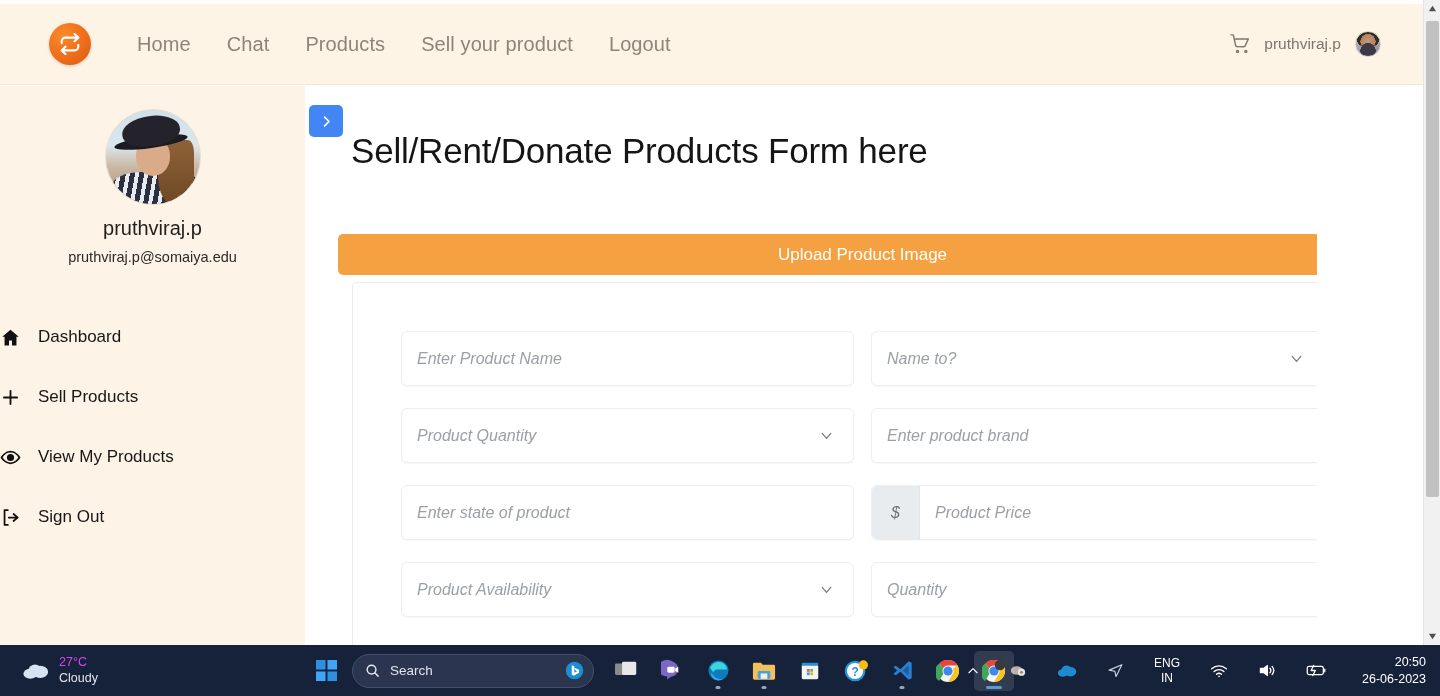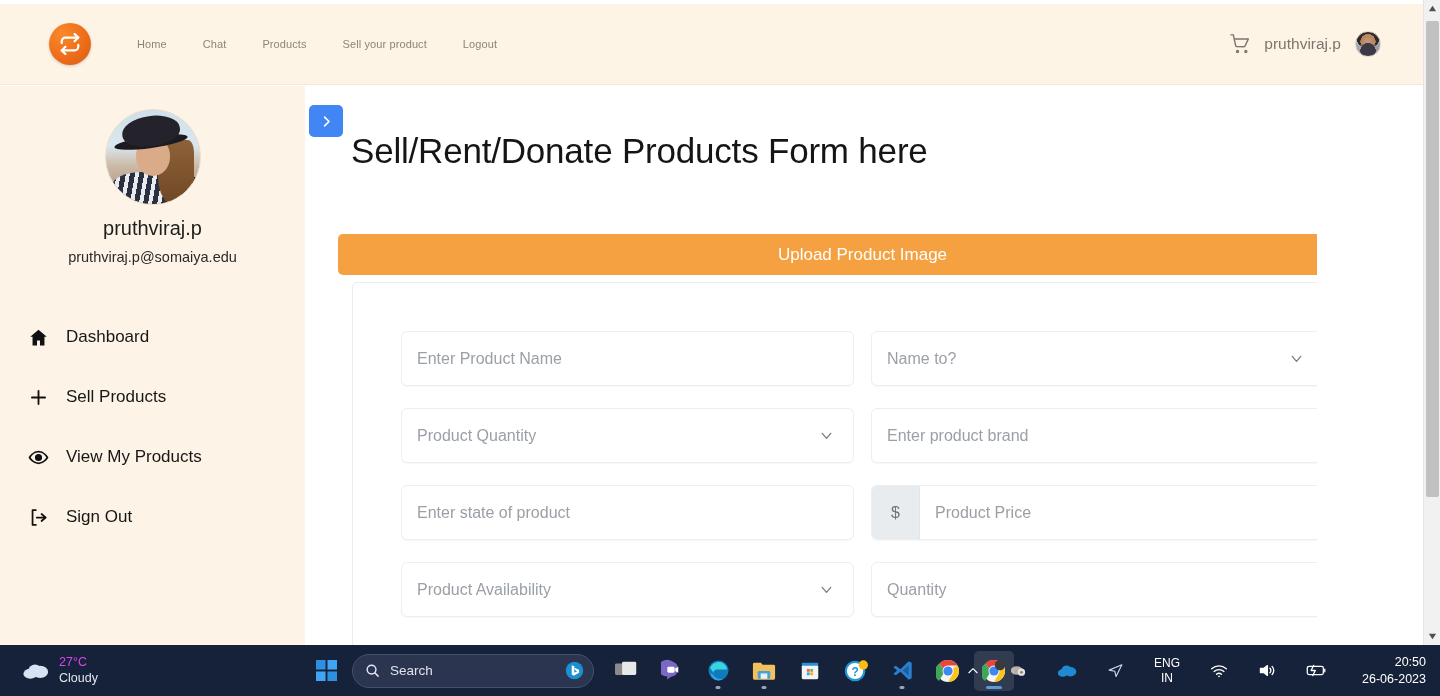--- a/index.html
+++ b/index.html
@@ -31,21 +31,21 @@
   #brand-logo {
     width: 42px; height: 42px; margin-left: 49px;
     border-radius: 50%;
     background: radial-gradient(circle at 32% 28%, #f98a28 0%, #f0701c 48%, #d95b12 100%);
     display: flex; align-items: center; justify-content: center;
     box-shadow: 0 1px 3px rgba(0,0,0,.18);
     flex: none;
   }
   .navlinks { display: flex; align-items: center; margin-left: 28px; }
   .navlink {
-    color: #8d857a; font-size: 11px; letter-spacing: .1px;
+    color: #8d857a; font-size: 20px; letter-spacing: .1px;
     padding: 8px 18px; cursor: pointer; white-space: nowrap;
   }
   #nav-right {
     margin-left: auto; margin-right: 42px;
     display: flex; align-items: center; gap: 14px;
   }
   #nav-username { color: #7c766c; font-size: 15.5px; }
   #nav-avatar {
     width: 26px; height: 26px; border-radius: 50%;
     background:
@@ -99,21 +99,21 @@
     text-align: center; margin-top: 12px;
     font-size: 20px; color: #1f1f1f;
   }
   #side-email {
     text-align: center; margin-top: 9px;
     font-size: 14.5px; color: #2b2b2b;
   }
   #side-menu { margin-top: 42px; }
   .side-item {
     display: flex; align-items: center;
-    height: 60px; padding-left: 28px; cursor: pointer;
+    height: 60px; cursor: pointer;
   }
   .side-ico {
     width: 34px; display: flex; align-items: center; justify-content: flex-start;
     color: #111; flex: none;
   }
   .side-label { font-size: 17px; color: #171717; margin-left: 4px; }
 
   
   #content {
     position: absolute; left: 305px; top: 86px;
@@ -138,20 +138,21 @@
     background: #f6a141; color: #ffffff;
     border: none; border-radius: 5px;
     font-size: 17px; font-family: inherit; cursor: pointer;
   }
   #form-card {
     position: absolute; left: 47px; top: 196px;
     width: 1023px; height: 400px;
     background: #ffffff;
     border: 1px solid #ececec;
     border-radius: 5px;
+    font-style: italic;
   }
   #form-grid {
     display: grid;
     grid-template-columns: 453px 453px;
     column-gap: 17px; row-gap: 22px;
     padding: 48px 48px 0 48px;
   }
   .field {
     position: relative; height: 55px;
     background: #ffffff;

